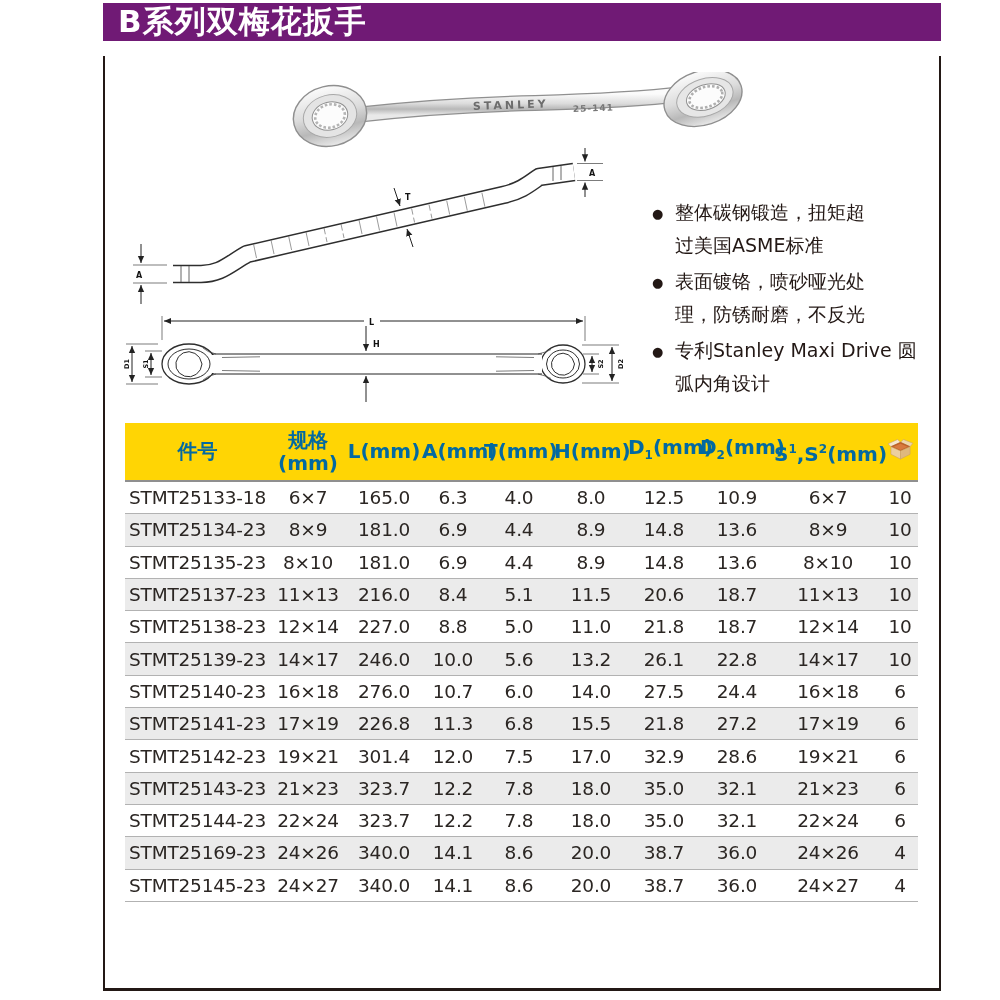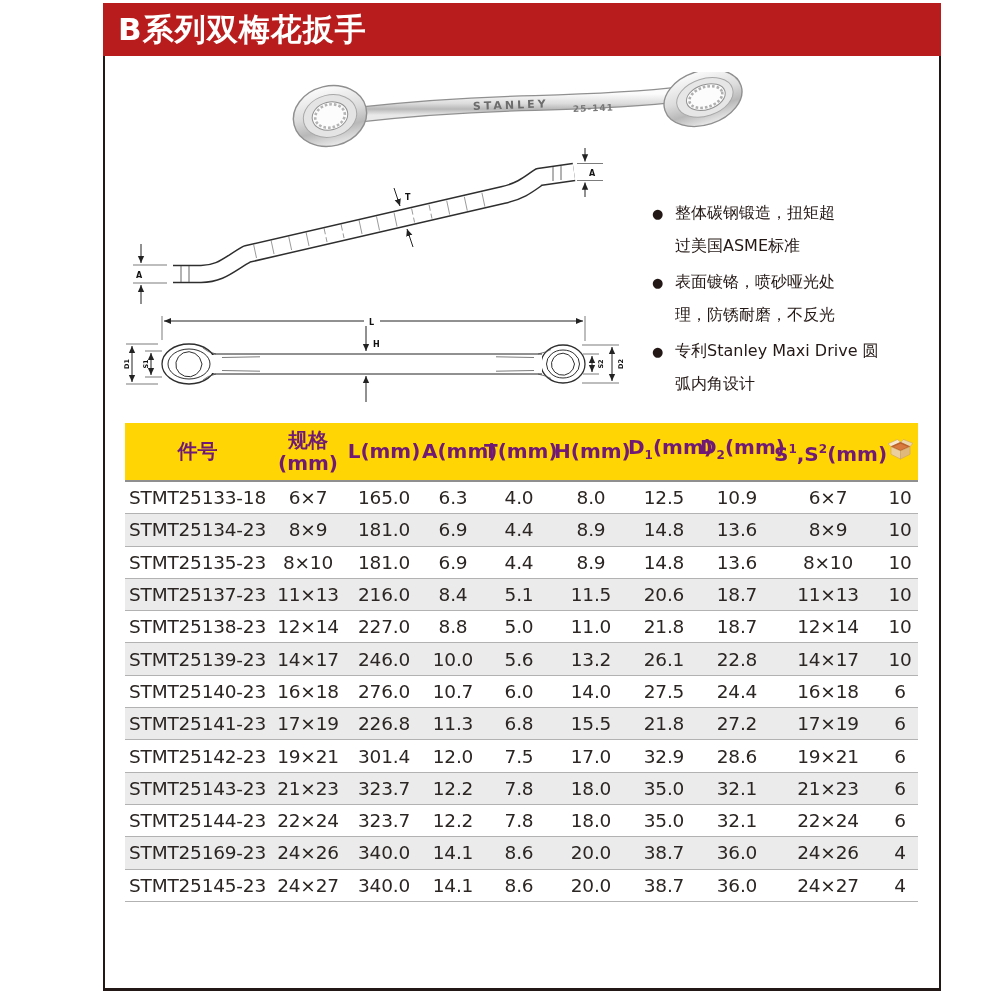--- a/index.html
+++ b/index.html
@@ -1,48 +1,48 @@
 <!DOCTYPE html>
 <html><head>
 <meta charset="utf-8">
 <style>
   html,body{margin:0;padding:0;background:#fff;}
   body{width:1000px;height:1000px;position:relative;overflow:hidden;
        font-family:"DejaVu Sans","Liberation Sans",sans-serif;color:#231815;}
   .page{position:absolute;left:0;top:0;width:1000px;height:1000px;background:#fff;}
 
   
-  .title-bar{position:absolute;left:103px;top:3px;width:838px;height:53px;
-             background:#b91c1c;display:flex;align-items:center;}
+  .title-bar{position:absolute;left:103px;top:3px;width:838px;height:38px;
+             background:#701a75;display:flex;align-items:center;}
   .title-bar h1{margin:0 0 0 15px;font-size:31px;font-weight:bold;color:#ffffff;letter-spacing:1px;}
   .frame-left{position:absolute;left:103px;top:56px;width:2px;height:935px;background:#231815;}
   .frame-right{position:absolute;left:939px;top:56px;width:2px;height:935px;background:#231815;}
   .frame-bottom{position:absolute;left:103px;top:988px;width:838px;height:3px;background:#231815;}
 
   
   .svg-abs{position:absolute;}
   .dim{stroke:#222;stroke-width:1;fill:none;}
   .dim-thin{stroke:#444;stroke-width:0.7;fill:none;}
   .dim-label{font-size:8px;font-weight:bold;fill:#111;}
   .dim-label-sm{font-size:6.5px;font-weight:bold;fill:#111;}
   .hatch{stroke:#6e6e6e;stroke-width:0.7;}
   .stamp{font-size:11px;font-weight:bold;fill:#6c6c6c;letter-spacing:3px;}
   .stamp2{font-size:9px;font-weight:bold;fill:#777;letter-spacing:1px;}
 
   
   .features{position:absolute;left:652px;top:196px;width:292px;}
   .feature{display:flex;margin-bottom:3px;}
   .bullet{flex:0 0 14px;font-size:13px;line-height:33px;margin-right:9px;margin-top:1px;color:#231815;}
-  .feature-text{font-size:16px;line-height:33px;white-space:pre-line;color:#231815;}
+  .feature-text{font-size:19px;line-height:33px;white-space:pre-line;color:#231815;}
 
   
   .spec-wrap{position:absolute;left:125px;top:423px;width:793px;}
   table{border-collapse:collapse;table-layout:fixed;width:793px;}
   thead tr{background:#ffd504;height:58px;}
-  thead th{font-size:20px;font-weight:bold;color:#701a75;text-align:center;vertical-align:middle;
+  thead th{font-size:20px;font-weight:bold;color:#0369a1;text-align:center;vertical-align:middle;
            padding:0;line-height:23px;border-bottom:2px solid #8f8f8f;}
   thead th sub,thead th sup{font-size:12px;}
   tbody td{font-size:18.5px;color:#2b2623;text-align:center;vertical-align:middle;
            height:31.3px;padding:0;letter-spacing:-0.2px;}
   tbody tr{border-bottom:1px solid #b2b2b2;background:#ffffff;}
   tbody tr:nth-child(even){background:#ebebeb;}
 </style>
 </head>
 <body>
 

